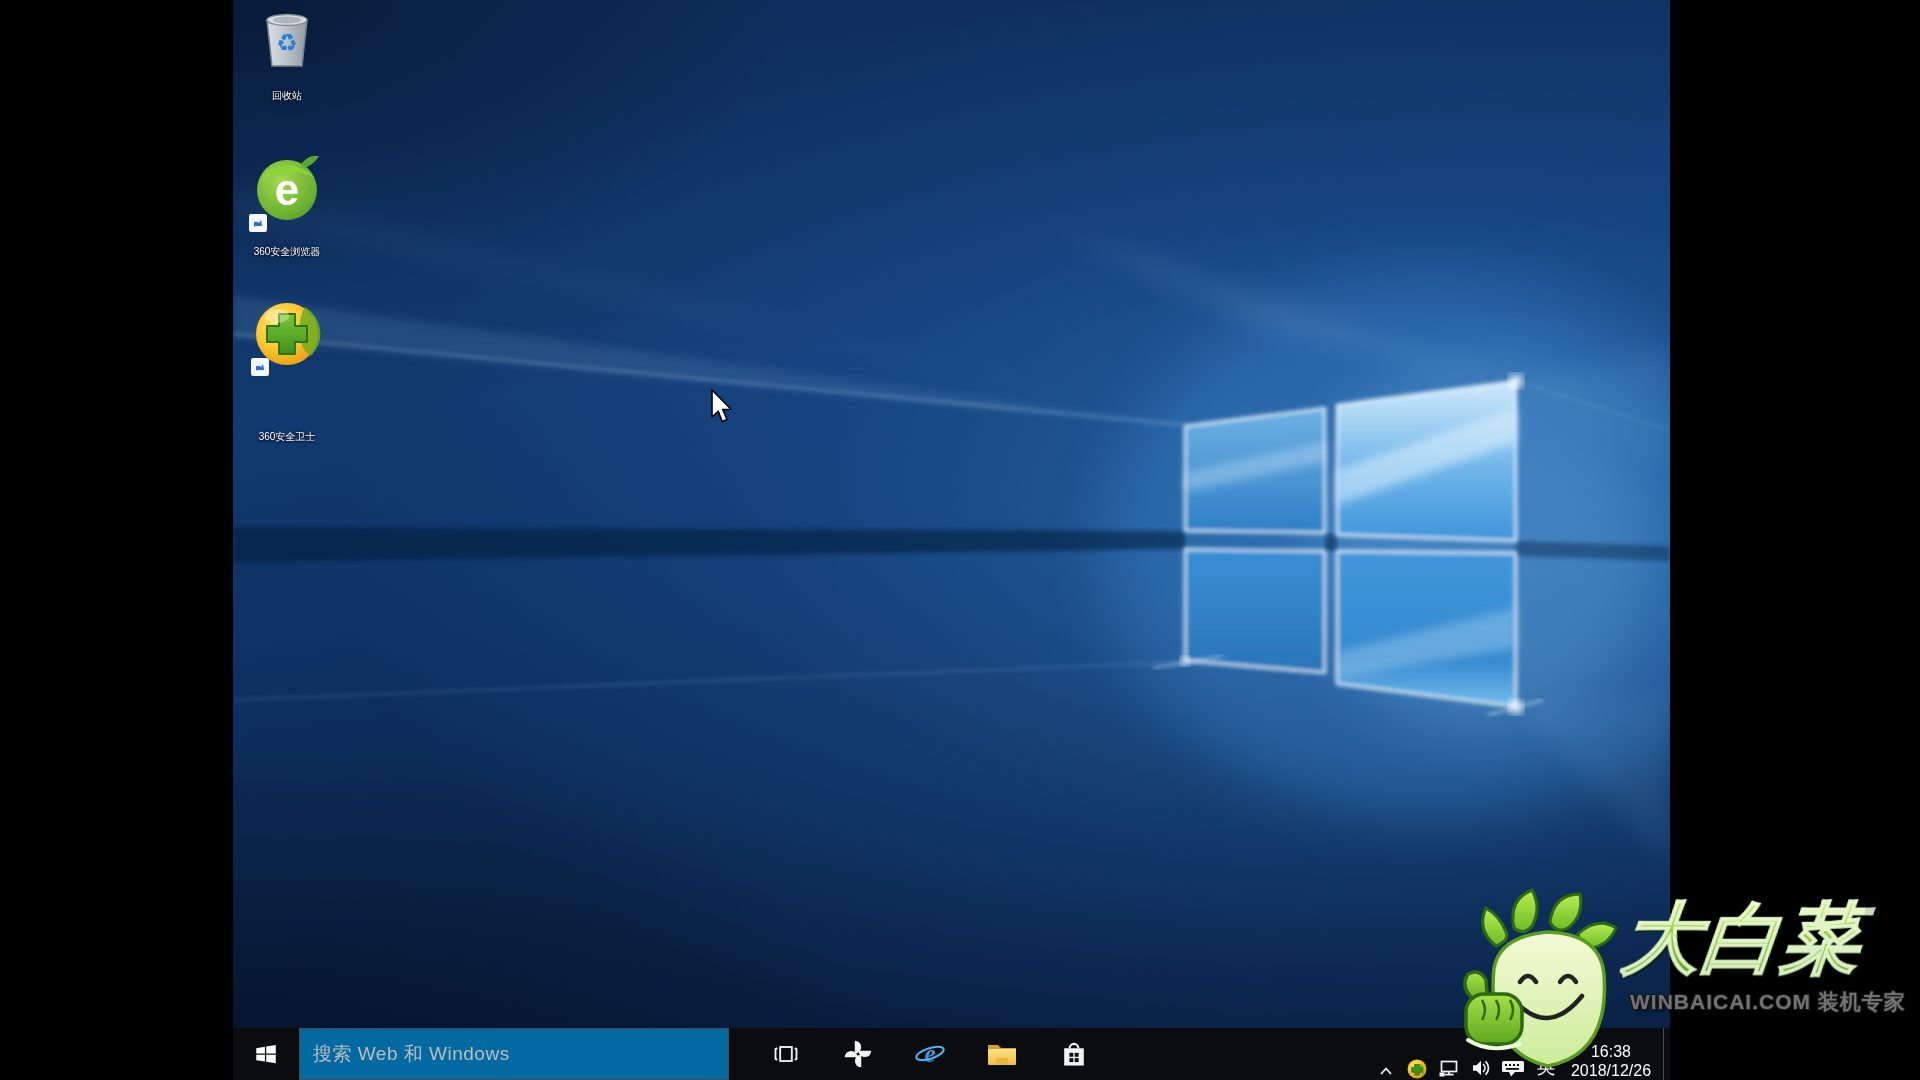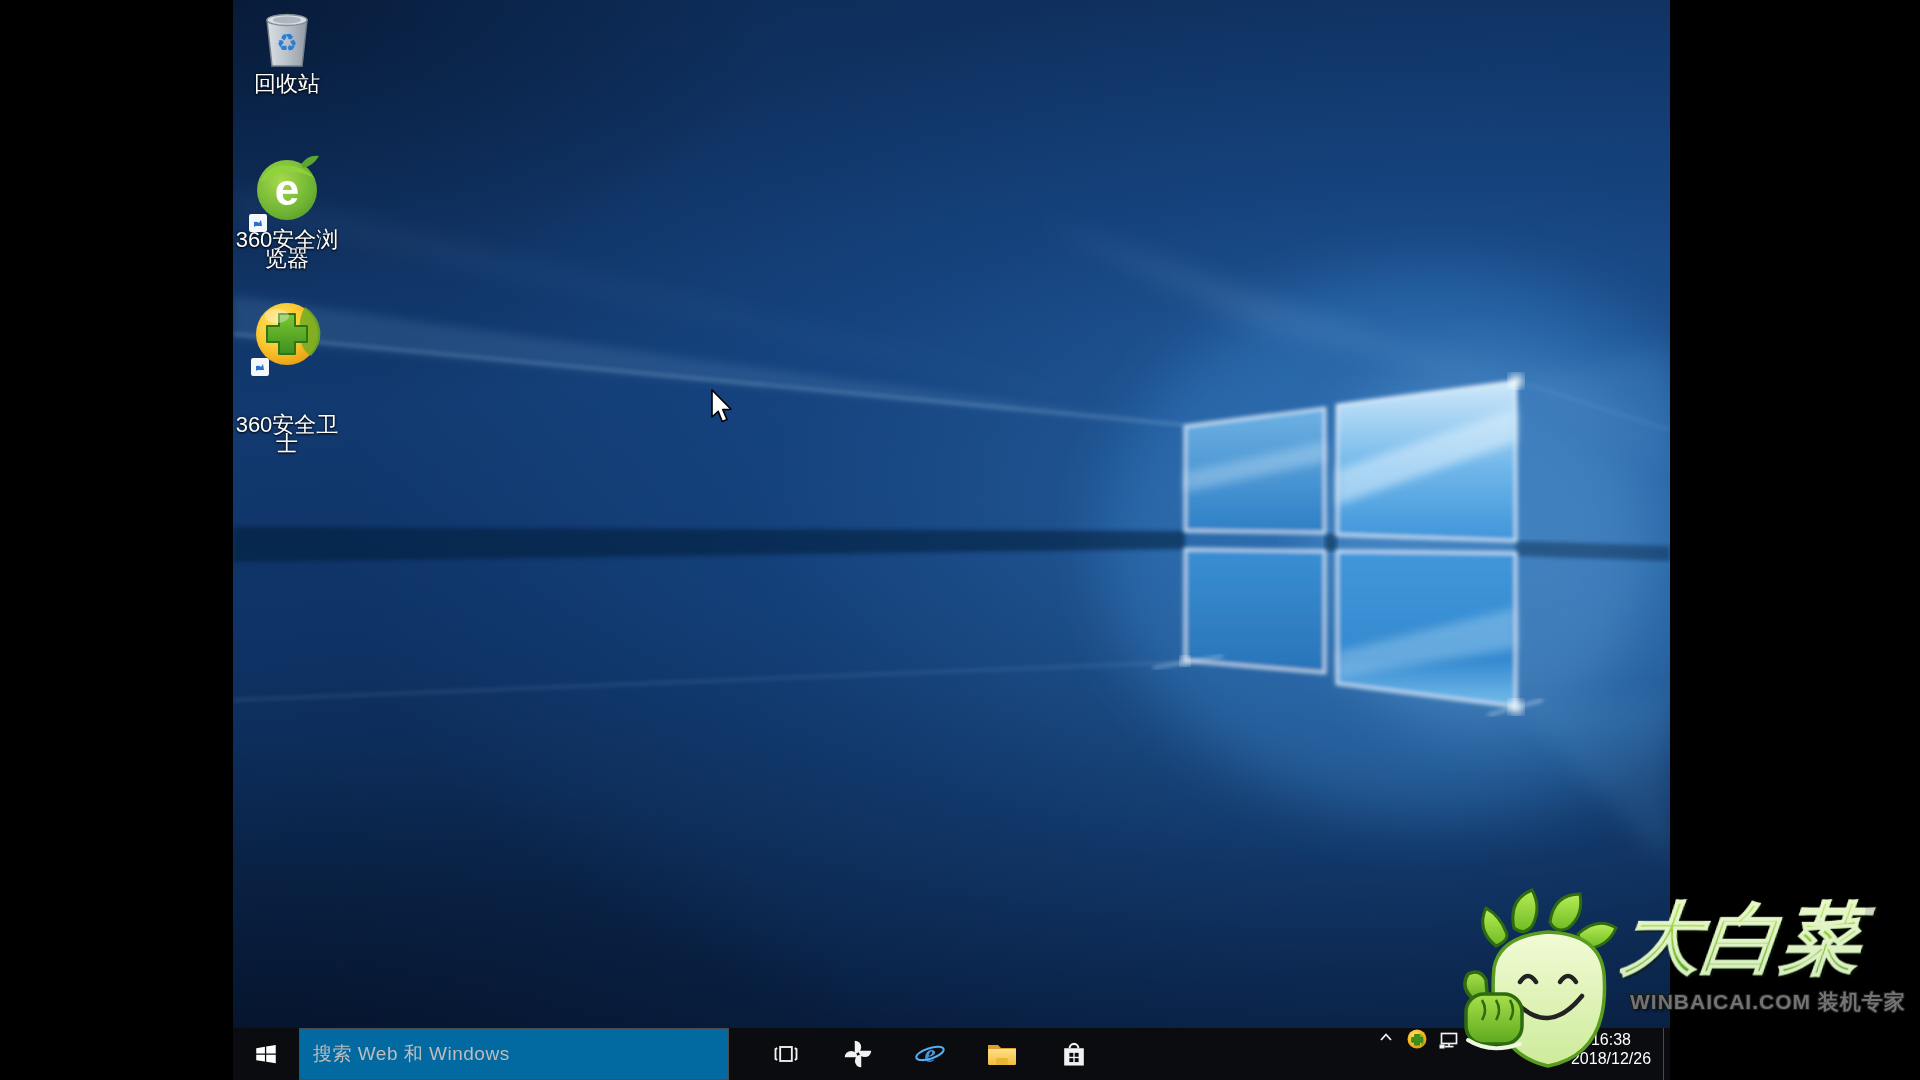--- a/index.html
+++ b/index.html
@@ -14,37 +14,37 @@
       radial-gradient(55% 40% at 0% 0%, rgba(2,10,26,.50) 0%, rgba(2,10,26,0) 70%),
       radial-gradient(65% 45% at 0% 100%, rgba(2,8,22,.55) 0%, rgba(2,8,22,0) 70%),
       radial-gradient(120% 85% at 82% 50%, rgba(62,142,216,.55) 0%, rgba(32,94,168,.30) 38%, rgba(0,0,0,0) 62%),
       linear-gradient(173deg,#0d2c58 0%,#123a70 34%,#0e3264 52%,#0b2850 70%,#081d3e 88%,#071a37 100%);}
   .wallpaper svg{position:absolute;inset:0;}
 
   
   .icon-grid{position:absolute;left:2px;top:8px;width:104px;}
   .dicon{position:absolute;left:0;width:104px;display:flex;flex-direction:column;align-items:center;cursor:default;}
   .dicon .art{position:relative;}
-  .dicon .lbl{margin-top:0;color:#fff;font-size:22px;line-height:19px;text-align:center;
+  .dicon .lbl{margin-top:12px;color:#fff;font-size:10px;line-height:19px;text-align:center;
               text-shadow:0 1px 2px rgba(0,0,0,.95),0 0 3px rgba(0,0,0,.7);}
   .shortcut{position:absolute;left:-2px;bottom:-2px;width:18px;height:18px;background:#f4f8fb;border-radius:2px;
             display:flex;align-items:center;justify-content:center;box-shadow:0 0 1px rgba(0,0,0,.6);}
   .shortcut svg{display:block;}
 
   
   .taskbar{position:absolute;left:0;bottom:0;width:1437px;height:52px;background:#0b0c10;display:flex;align-items:stretch;}
   .tb-btn{display:flex;align-items:center;justify-content:center;height:52px;}
   .start{width:66px;}
   .searchbox{position:absolute;left:66px;top:0;width:430px;height:52px;background:#0369a1;border:1px solid #4b4b4d;
              display:flex;align-items:center;padding-left:13px;}
   .searchbox .ph{color:#bdbdbd;font-size:19px;letter-spacing:.5px;white-space:nowrap;}
   .tb-icons{position:absolute;left:517px;top:0;display:flex;}
   .tb-icons .tb-btn{width:72px;}
   .tray{position:absolute;right:6px;top:0;height:52px;display:flex;align-items:center;}
-  .tray .titem{display:flex;align-items:flex-start;justify-content:center;height:52px;}
+  .tray .titem{display:flex;align-items:flex-end;justify-content:center;height:52px;}
   .lang{color:#fff;font-size:19px;width:34px;}
   .clock{width:96px;color:#fff;text-align:center;font-size:16px;line-height:19px;padding-top:2px;}
   .divider{width:1px;height:52px;background:#4a4a4a;margin-left:4px;}
 
   
   .cursor{position:absolute;left:710px;top:389px;z-index:40;pointer-events:none;}
 
   
   .watermark{position:absolute;right:0;bottom:0;width:470px;height:200px;z-index:50;pointer-events:none;}
   .wm-mascot{position:absolute;left:8px;top:2px;}

